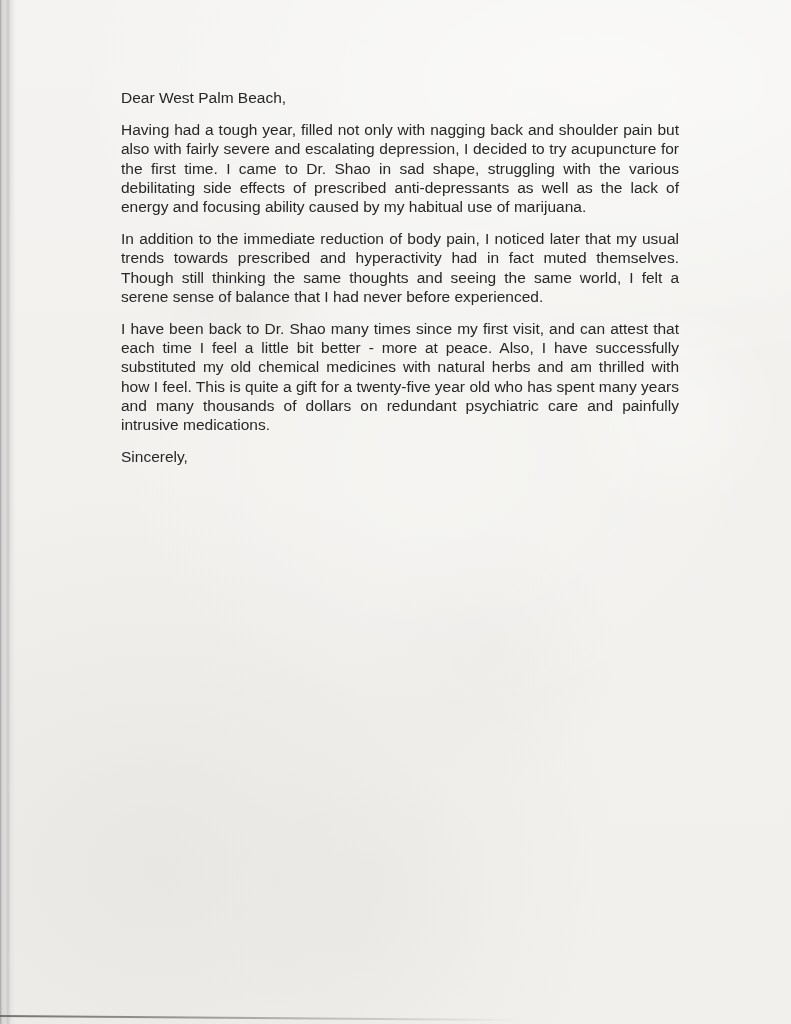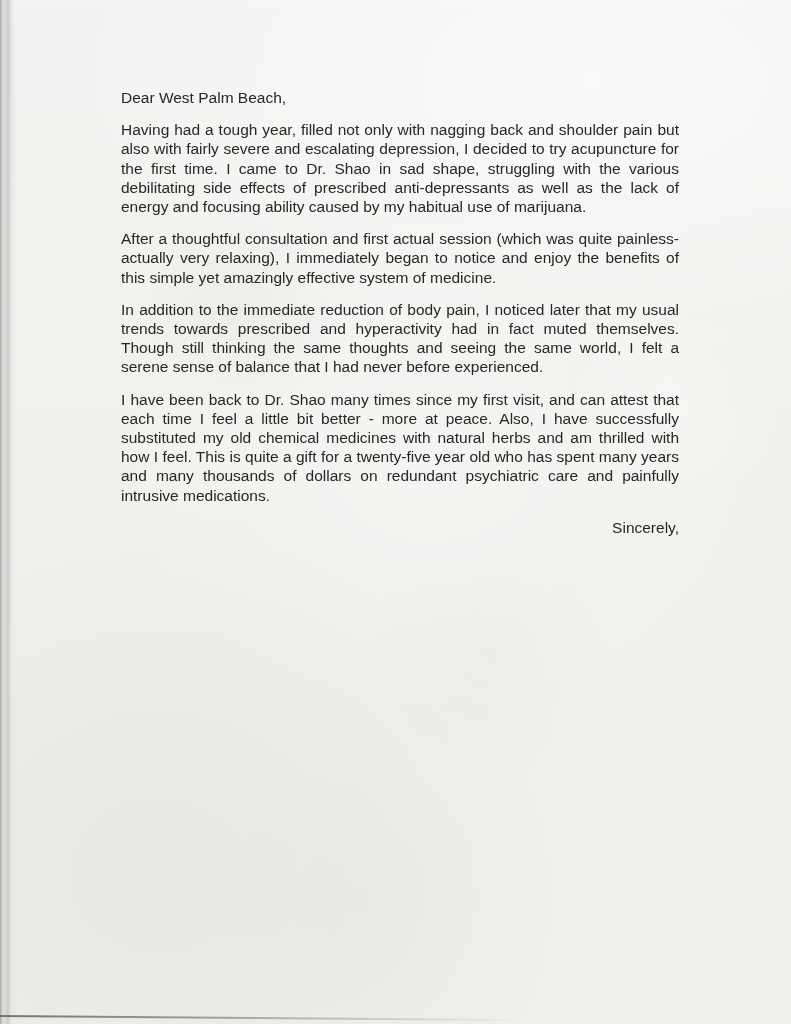--- a/index.html
+++ b/index.html
@@ -80,39 +80,38 @@
   .letter-body p {
     margin: 0 0 13px 0;
   }
 
   .salutation {
     text-align: left;
   }
 
   .closing-block {
     margin-top: 12px;
-    text-align: right;
+    text-align: left;
   }
 
   .closing-block div {
     line-height: 19.2px;
   }
 </style>
 </head>
 <body>
 
 <div class="scan-page">
   <div class="paper-texture"></div>
   <div class="scan-edge-left"></div>
   <div class="scan-line-bottom"></div>
 
   <div class="letter-body">
     <p class="salutation">Dear West Palm Beach,</p>
     <p>Having had a tough year, filled not only with nagging back and shoulder pain but also with fairly severe and escalating depression, I decided to try acupuncture for the first time. I came to Dr. Shao in sad shape, struggling with the various debilitating side effects of prescribed anti-depressants as well as the lack of energy and focusing ability caused by my habitual use of marijuana.</p>
-    <p>After a thoughtful consultation and first actual session (which was quite painless- actually very relaxing), I immediately began to notice and enjoy the benefits of this simple yet amazingly effective system of medicine.</p>
     <p>In addition to the immediate reduction of body pain, I noticed later that my usual trends towards prescribed and hyperactivity had in fact muted themselves. Though still thinking the same thoughts and seeing the same world, I felt a serene sense of balance that I had never before experienced.</p>
     <p>I have been back to Dr. Shao many times since my first visit, and can attest that each time I feel a little bit better - more at peace. Also, I have successfully substituted my old chemical medicines with natural herbs and am thrilled with how I feel. This is quite a gift for a twenty-five year old who has spent many years and many thousands of dollars on redundant psychiatric care and painfully intrusive medications.</p>
 
     <div class="closing-block">
       <div>Sincerely,</div>
     </div>
   </div>
 </div>
 
 </body></html>

